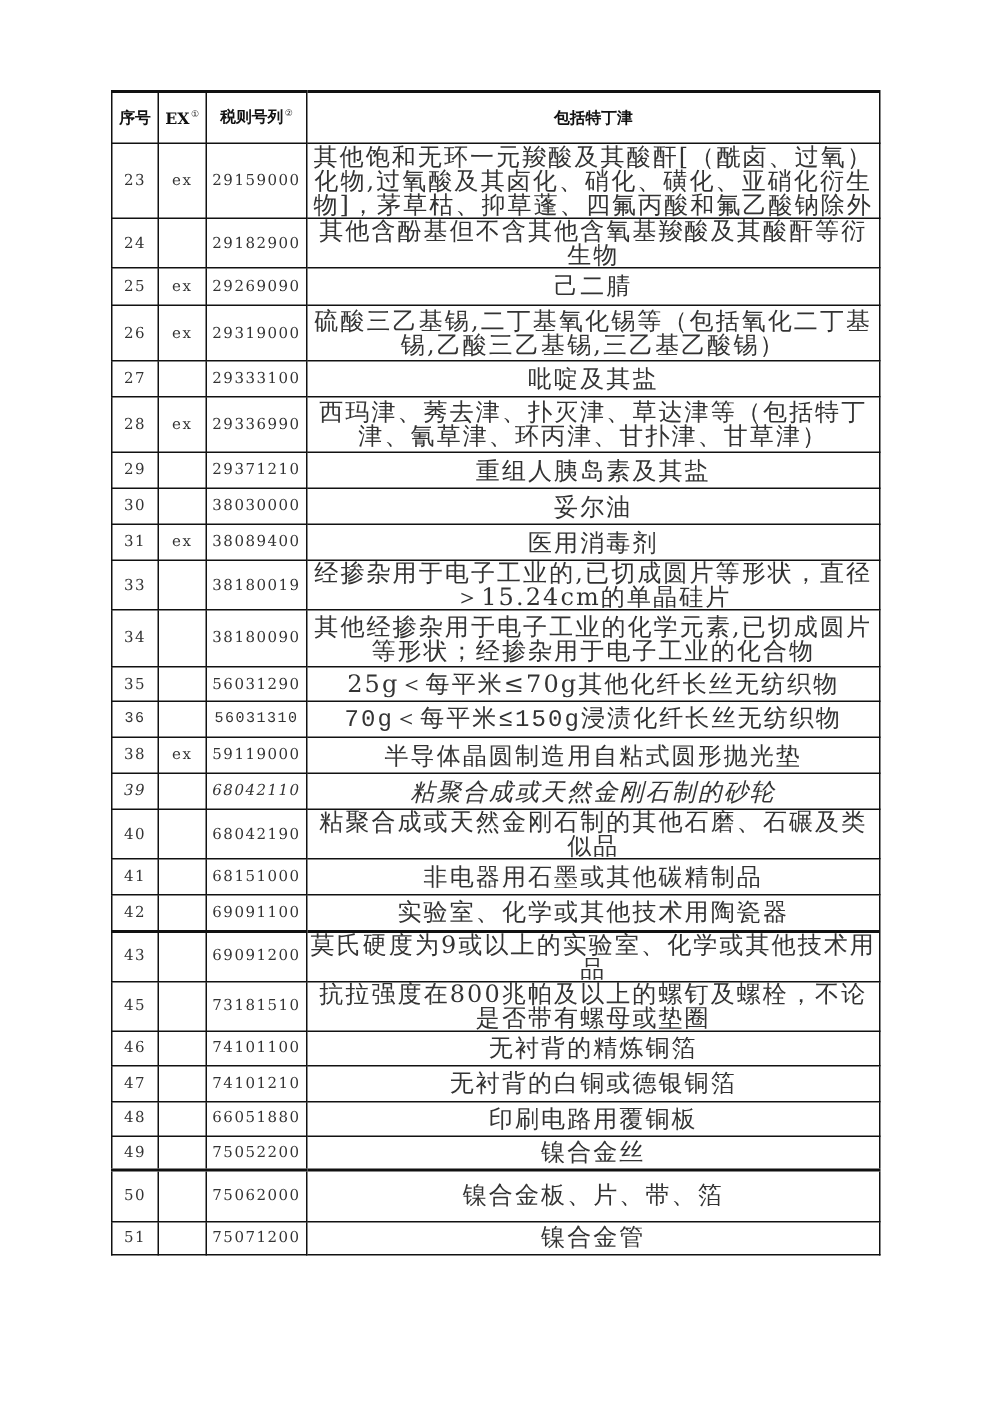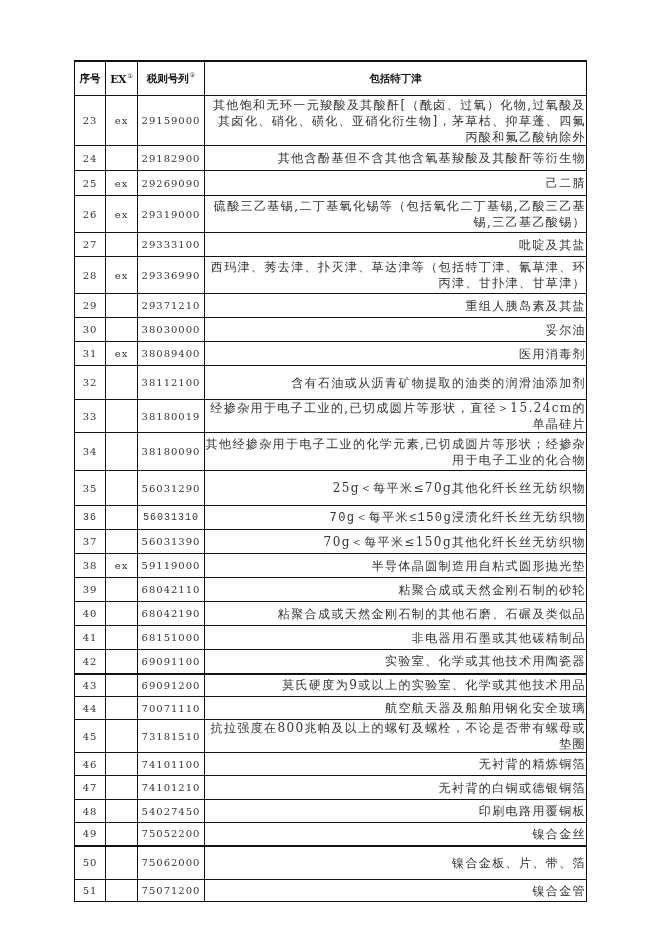--- a/index.html
+++ b/index.html
@@ -5,21 +5,21 @@
   html, body { margin:0; padding:0; background:#ffffff; }
   body { width:662px; height:936px; position:relative; overflow:hidden;
          font-family:"DejaVu Serif","Liberation Serif",serif; color:#222; }
   table.tariff { position:absolute; left:74px; top:60px; width:512px;
          border-collapse:collapse; table-layout:fixed; }
   table.tariff th, table.tariff td { border:1px solid #111; padding:0; }
   table.tariff tr:first-child th { border-top:2px solid #111; }
   table.tariff th { font-weight:bold; font-size:10.5px; height:33px; text-align:center; color:#111; }
   table.tariff th sup { font-size:6px; font-weight:normal; vertical-align:super; margin-left:1px; }
   td.c-no, td.c-ex, td.c-code { text-align:center; font-size:10px; letter-spacing:1px; color:#333; }
-  td.c-name { text-align:right; font-size:12px; line-height:16px; padding:0 4px 0 4px;
+  td.c-name { text-align:center; font-size:16px; line-height:16px; padding:0 4px 0 4px;
               letter-spacing:1.4px; color:#333; word-break:break-all; }
   tr.thick-top td { border-top:2.5px solid #111; }
 </style>
 </head>
 <body>
 
 <table class="tariff">
   <colgroup>
     <col style="width:31px">
       <col style="width:32px">
@@ -82,63 +82,51 @@
         <td class="c-ex"></td>
         <td class="c-code">38030000</td>
         <td class="c-name">妥尔油</td>
       </tr>
       <tr style="height: 24px;">
         <td class="c-no">31</td>
         <td class="c-ex">ex</td>
         <td class="c-code">38089400</td>
         <td class="c-name">医用消毒剂</td>
       </tr>
-      <tr style="height: 34px;">
-        <td class="c-no">32</td>
-        <td class="c-ex"></td>
-        <td class="c-code">38112100</td>
-        <td class="c-name">含有石油或从沥青矿物提取的油类的润滑油添加剂</td>
-      </tr>
       <tr style="height: 23px; margin-top: 39px;">
         <td class="c-no">33</td>
         <td class="c-ex"></td>
         <td class="c-code">38180019</td>
         <td class="c-name">经掺杂用于电子工业的,已切成圆片等形状，直径＞15.24cm的单晶硅片</td>
       </tr>
       <tr style="height: 38px;">
         <td class="c-no">34</td>
         <td class="c-ex"></td>
         <td class="c-code">38180090</td>
         <td class="c-name">其他经掺杂用于电子工业的化学元素,已切成圆片等形状；经掺杂用于电子工业的化合物</td>
       </tr>
-      <tr style="height: 35px;">
+      <tr style="height: 23px;">
         <td class="c-no">35</td>
         <td class="c-ex"></td>
         <td class="c-code">56031290</td>
         <td class="c-name">25g＜每平米≤70g其他化纤长丝无纺织物</td>
       </tr>
       <tr style="height: 24px; font-family: Liberation Mono, monospace;">
         <td class="c-no">36</td>
         <td class="c-ex"></td>
         <td class="c-code">56031310</td>
         <td class="c-name">70g＜每平米≤150g浸渍化纤长丝无纺织物</td>
       </tr>
       <tr style="height: 24px;">
-        <td class="c-no">37</td>
-        <td class="c-ex"></td>
-        <td class="c-code">56031390</td>
-        <td class="c-name">70g＜每平米≤150g其他化纤长丝无纺织物</td>
-      </tr>
-      <tr style="height: 24px;">
         <td class="c-no">38</td>
         <td class="c-ex">ex</td>
         <td class="c-code">59119000</td>
         <td class="c-name">半导体晶圆制造用自粘式圆形抛光垫</td>
       </tr>
-      <tr style="height: 24px;">
+      <tr style="height: 24px; font-style: italic;">
         <td class="c-no">39</td>
         <td class="c-ex"></td>
         <td class="c-code">68042110</td>
         <td class="c-name">粘聚合成或天然金刚石制的砂轮</td>
       </tr>
       <tr style="height: 24px;">
         <td class="c-no">40</td>
         <td class="c-ex"></td>
         <td class="c-code">68042190</td>
         <td class="c-name">粘聚合成或天然金刚石制的其他石磨、石碾及类似品</td>
@@ -154,26 +142,20 @@
         <td class="c-ex"></td>
         <td class="c-code">69091100</td>
         <td class="c-name">实验室、化学或其他技术用陶瓷器</td>
       </tr>
       <tr class="thick-top" style="height: 23px;">
         <td class="c-no">43</td>
         <td class="c-ex"></td>
         <td class="c-code">69091200</td>
         <td class="c-name">莫氏硬度为9或以上的实验室、化学或其他技术用品</td>
       </tr>
-      <tr style="height: 23px;">
-        <td class="c-no">44</td>
-        <td class="c-ex"></td>
-        <td class="c-code">70071110</td>
-        <td class="c-name">航空航天器及船舶用钢化安全玻璃</td>
-      </tr>
       <tr style="height: 24px;">
         <td class="c-no">45</td>
         <td class="c-ex"></td>
         <td class="c-code">73181510</td>
         <td class="c-name">抗拉强度在800兆帕及以上的螺钉及螺栓，不论是否带有螺母或垫圈</td>
       </tr>
       <tr style="height: 23px;">
         <td class="c-no">46</td>
         <td class="c-ex"></td>
         <td class="c-code">74101100</td>
@@ -181,21 +163,21 @@
       </tr>
       <tr style="height: 24px;">
         <td class="c-no">47</td>
         <td class="c-ex"></td>
         <td class="c-code">74101210</td>
         <td class="c-name">无衬背的白铜或德银铜箔</td>
       </tr>
       <tr style="height: 23px;">
         <td class="c-no">48</td>
         <td class="c-ex"></td>
-        <td class="c-code">54027450</td>
+        <td class="c-code">66051880</td>
         <td class="c-name">印刷电路用覆铜板</td>
       </tr>
       <tr style="height: 23px;">
         <td class="c-no">49</td>
         <td class="c-ex"></td>
         <td class="c-code">75052200</td>
         <td class="c-name">镍合金丝</td>
       </tr>
       <tr class="thick-top" style="height: 34px;">
         <td class="c-no">50</td>

